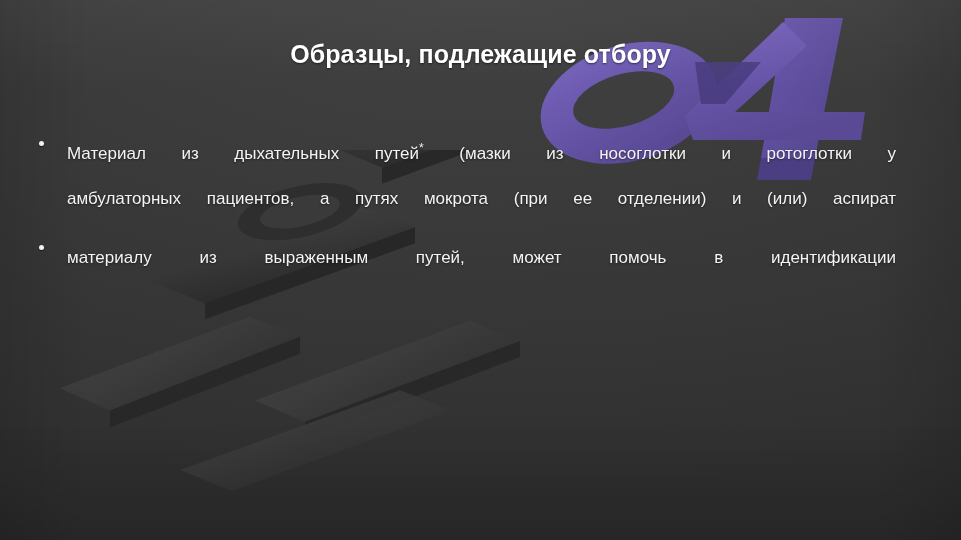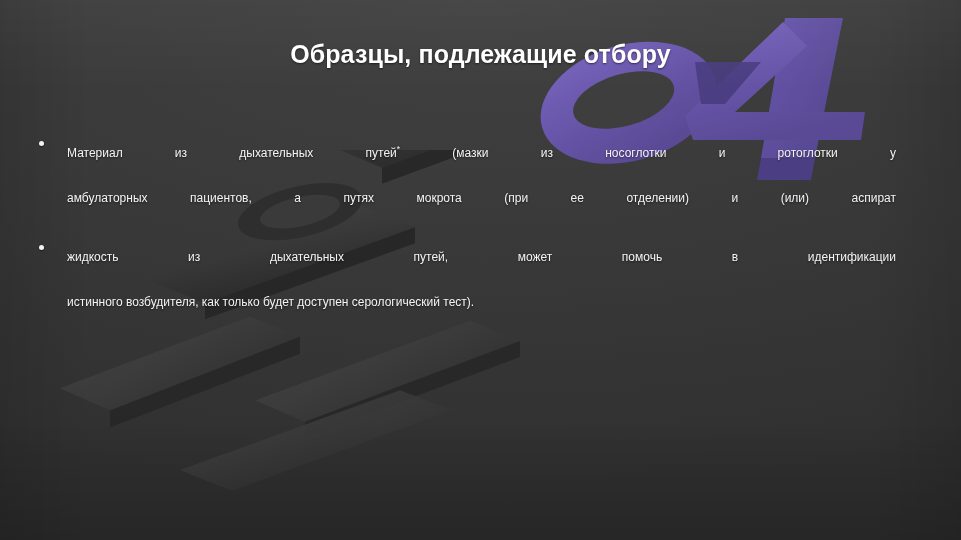--- a/index.html
+++ b/index.html
@@ -92,21 +92,21 @@
     position: absolute;
     left: 5px;
     top: 10px;
     width: 5px;
     height: 5px;
     border-radius: 50%;
     background: #f2f2f2;
     box-shadow: 0 1px 1px rgba(0,0,0,.5);
   }
   .bullet-text {
-    font-size: 12px;
+    font-size: 17px;
     line-height: 45px;
     color: #f4f4f4;
     text-align: justify;
     text-justify: inter-word;
     text-shadow: 0 1px 2px rgba(0,0,0,.5);
     hyphens: none;
   }
   
   .ln {
     display: block;
@@ -201,20 +201,19 @@
       <span class="bullet-dot"></span>
       <div class="bullet-text">
         <span class="ln">Материал из дыхательных путей<sup class="ast">*</sup> (мазки из носоглотки и  ротоглотки у</span>
         <span class="ln">амбулаторных пациентов, а путях мокрота (при ее  отделении) и (или) аспират</span>
       </div>
     </div>
 
     <div class="bullet">
       <span class="bullet-dot"></span>
       <div class="bullet-text">
-        <span class="ln">жидкость из дыхательных путей, может помочь в идентификации</span>
-        <span class="ln last">истинного возбудителя, как только будет доступен серологический тест).</span>
+        <span class="ln">материалу из выраженным путей, может помочь в идентификации</span>
       </div>
     </div>
 
   </div>
 
 </div>
 
 </body></html>

